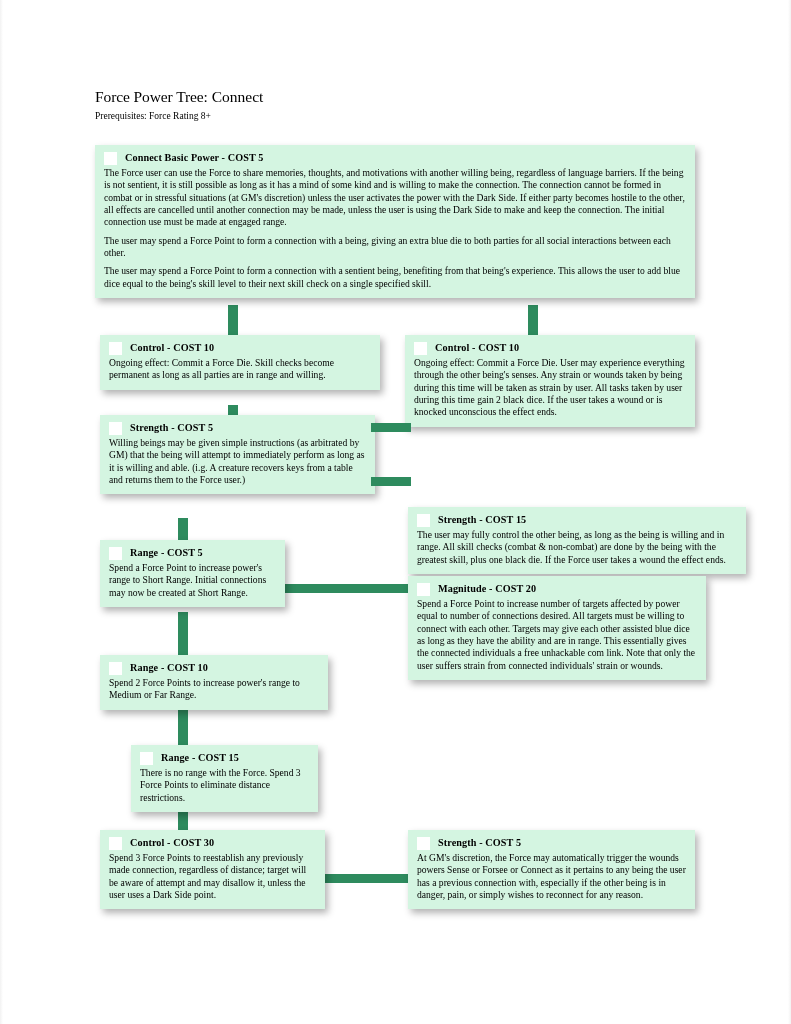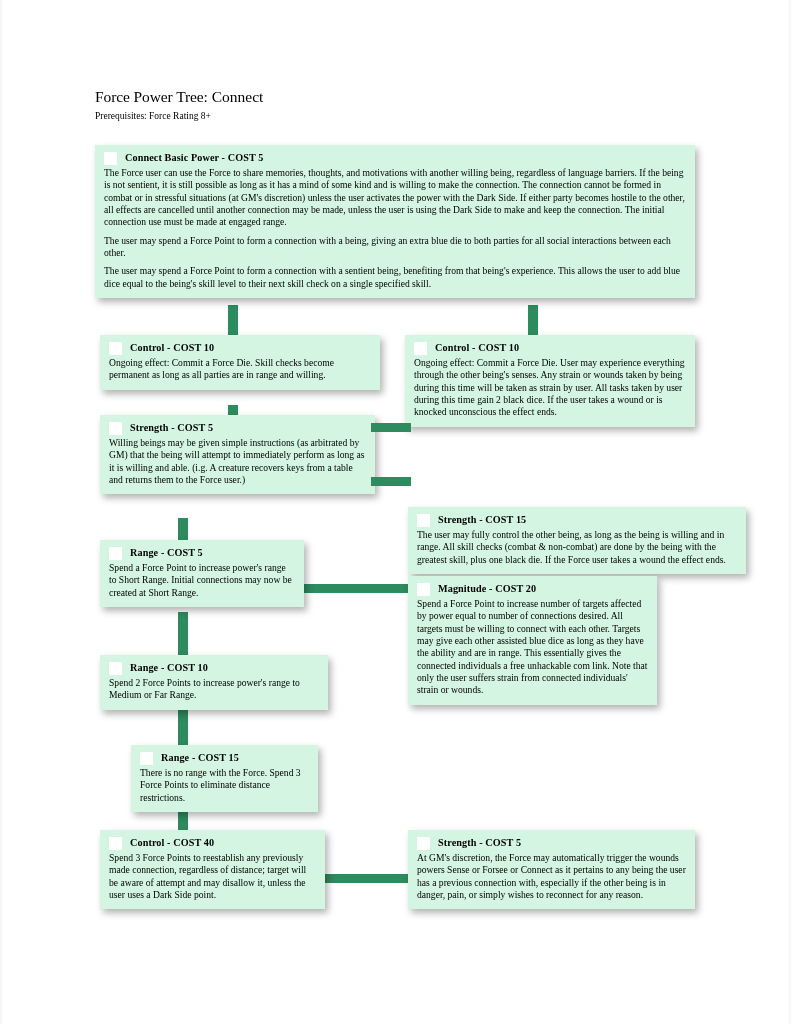--- a/index.html
+++ b/index.html
@@ -201,31 +201,31 @@
     <div class="node" style="left:408px; top:467px; width:338px;margin-top:40px;">
       <div class="node-head">
         <div class="node-marker"></div>
         <div class="node-title">Strength - COST 15</div>
       </div>
       <div class="node-body">
         <p>The user may fully control the other being, as long as the being is willing and in range.  All skill checks (combat &amp; non-combat) are done by the being with the greatest skill, plus one black die.  If the Force user takes a wound the effect ends.</p>
       </div>
     </div>
 
-    <div class="node" style="left:100px; top:540px; width:204px;">
+    <div class="node" style="left:100px; top:540px; width:185px;">
       <div class="node-head">
         <div class="node-marker"></div>
         <div class="node-title">Range - COST 5</div>
       </div>
       <div class="node-body">
         <p>Spend a Force Point to increase power's range to Short Range. Initial connections may now be created at Short Range.</p>
       </div>
     </div>
 
-    <div class="node" style="left:408px; top:576px; width:249px;">
+    <div class="node" style="left:408px; top:576px; width:298px;">
       <div class="node-head">
         <div class="node-marker"></div>
         <div class="node-title">Magnitude - COST 20</div>
       </div>
       <div class="node-body">
         <p>Spend a Force Point to increase number of targets affected by power equal to number of connections desired.  All targets must be willing to connect with each other. Targets may give each other assisted blue dice as long as they have the ability and are in range. This essentially gives the connected individuals a free unhackable com link. Note that only the user suffers strain from connected individuals' strain or wounds.</p>
       </div>
     </div>
 
     <div class="node" style="left:100px; top:655px; width:228px;">
@@ -244,21 +244,21 @@
         <div class="node-title">Range - COST 15</div>
       </div>
       <div class="node-body">
         <p>There is no range with the Force.  Spend 3 Force Points to eliminate distance restrictions.</p>
       </div>
     </div>
 
     <div class="node" style="left:100px; top:830px; width:225px;">
       <div class="node-head">
         <div class="node-marker"></div>
-        <div class="node-title">Control - COST 40</div>
+        <div class="node-title">Control - COST 30</div>
       </div>
       <div class="node-body">
         <p>Spend 3 Force Points to reestablish any previously made connection, regardless of distance; target will be aware of attempt and may disallow it, unless the user uses a Dark Side point.</p>
       </div>
     </div>
 
     <div class="node" style="left:408px; top:830px; width:287px;">
       <div class="node-head">
         <div class="node-marker"></div>
         <div class="node-title">Strength - COST 5</div>

